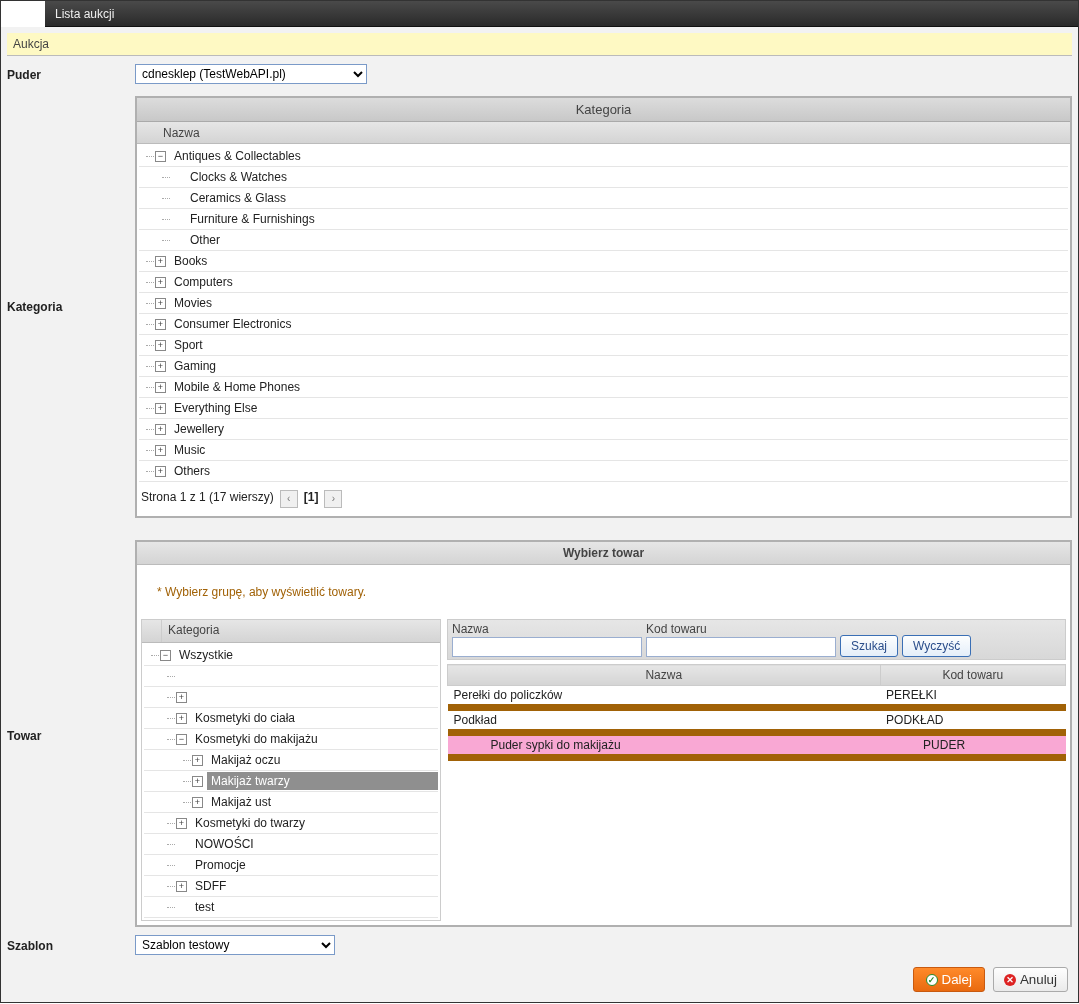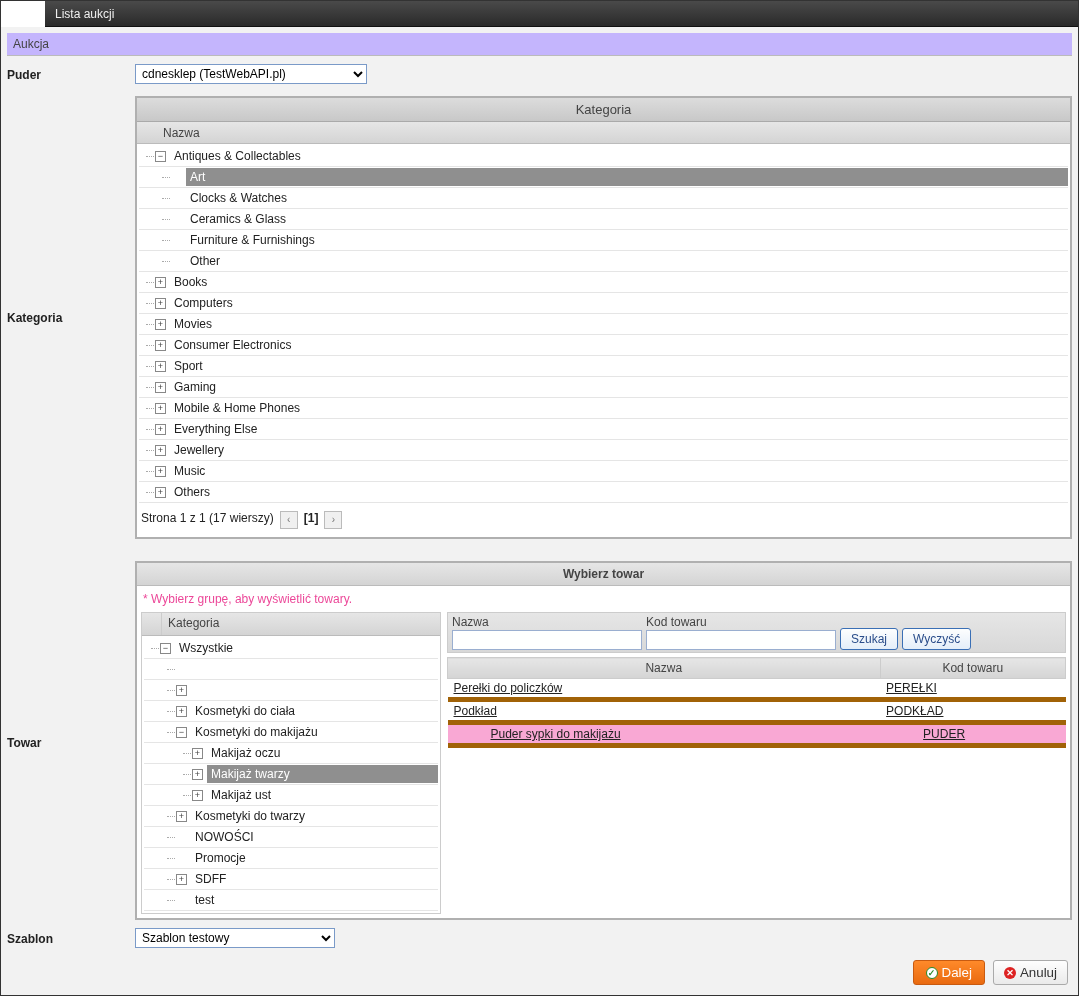--- a/index.html
+++ b/index.html
@@ -25,21 +25,21 @@
     margin-left: 44px;
   }
   .content-area {
     background: #f2f2f2;
     padding: 6px;
   }
   .tab-header {
     border-bottom: 1px solid #bbb;
     padding: 4px 6px;
     color: #444;
-    background: #c4b5fd;
+    background: #fef9c3;
   }
   .form-row {
     display: flex;
     align-items: flex-start;
     margin: 8px 0;
   }
   .form-label {
     width: 128px;
     font-weight: bold;
     padding-top: 4px;
@@ -124,21 +124,21 @@
     text-align: center;
     line-height: 16px;
     color: #777;
     cursor: pointer;
   }
   .pager-current { font-weight: bold; }
   .section-gap { height: 6px; }
 
   .towar-panel { border: 2px solid #b0b0b0; background: #fff; }
   .towar-header { background: linear-gradient(#e6e6e6, #d4d4d4); text-align:center; padding:4px 0; font-weight:bold; color:#444; border-bottom:1px solid #bbb; }
-  .towar-note { color: #ec4899; margin: 6px; }
+  .towar-note { color: #a16207; margin: 20px; }
   .towar-body { display: flex; margin: 4px; gap: 6px; align-items: flex-start; }
   .towar-left { width: 300px; border: 1px solid #ccc; }
   .towar-left-head { background: linear-gradient(#e6e6e6, #d4d4d4); display:flex; border-bottom:1px solid #bbb; }
   .towar-right { flex: 1; }
 
   .search-bar {
     background: linear-gradient(#e6e6e6, #d8d8d8);
     border: 1px solid #ccc;
     padding: 2px 4px;
   }
@@ -168,23 +168,22 @@
   .result-table { width: 100%; border-collapse: collapse; margin-top:4px; }
   .result-table th {
     background: linear-gradient(#e6e6e6, #d4d4d4);
     border: 1px solid #ccc;
     padding: 3px 6px;
     font-weight: normal;
     color: #444;
     text-align: center;
   }
   .result-table td {
-    border-bottom: 5px solid #a16207;
+    border-bottom: 7px solid #a16207;
     padding: 2px 6px;
-    text-decoration: underline;
   }
   .result-table tr.selected td { background: #f9a8d4; padding-left: 43px; }
 
   .footer {
     margin-top: 8px;
     display: flex;
     justify-content: flex-end;
     gap: 8px;
     padding: 4px;
   }
@@ -250,31 +249,20 @@
             <div class="grid-head-cell" style="flex:1;border-right:none">Nazwa</div>
           </div>
           <div class="tree-area" id="kategoria-tree">
               <div class="tree-row">
                 <span class="tree-indent">
                   <span class="tree-line-v"></span>
                   <span class="tree-line-h"></span>
                 </span>
                 <span class="tree-toggle">−</span>
                 <span class="tree-label">Antiques &amp; Collectables</span>
-              </div>
-              <div class="tree-row">
-                <span class="tree-indent">
-                  <span class="tree-line-v"></span>
-                </span>
-                <span class="tree-indent">
-                  <span class="tree-line-v"></span>
-                  <span class="tree-line-h"></span>
-                </span>
-                <span class="tree-toggle empty"></span>
-                <span class="tree-label selected">Art</span>
               </div>
               <div class="tree-row">
                 <span class="tree-indent">
                   <span class="tree-line-v"></span>
                 </span>
                 <span class="tree-indent">
                   <span class="tree-line-v"></span>
                   <span class="tree-line-h"></span>
                 </span>
                 <span class="tree-toggle empty"></span>

